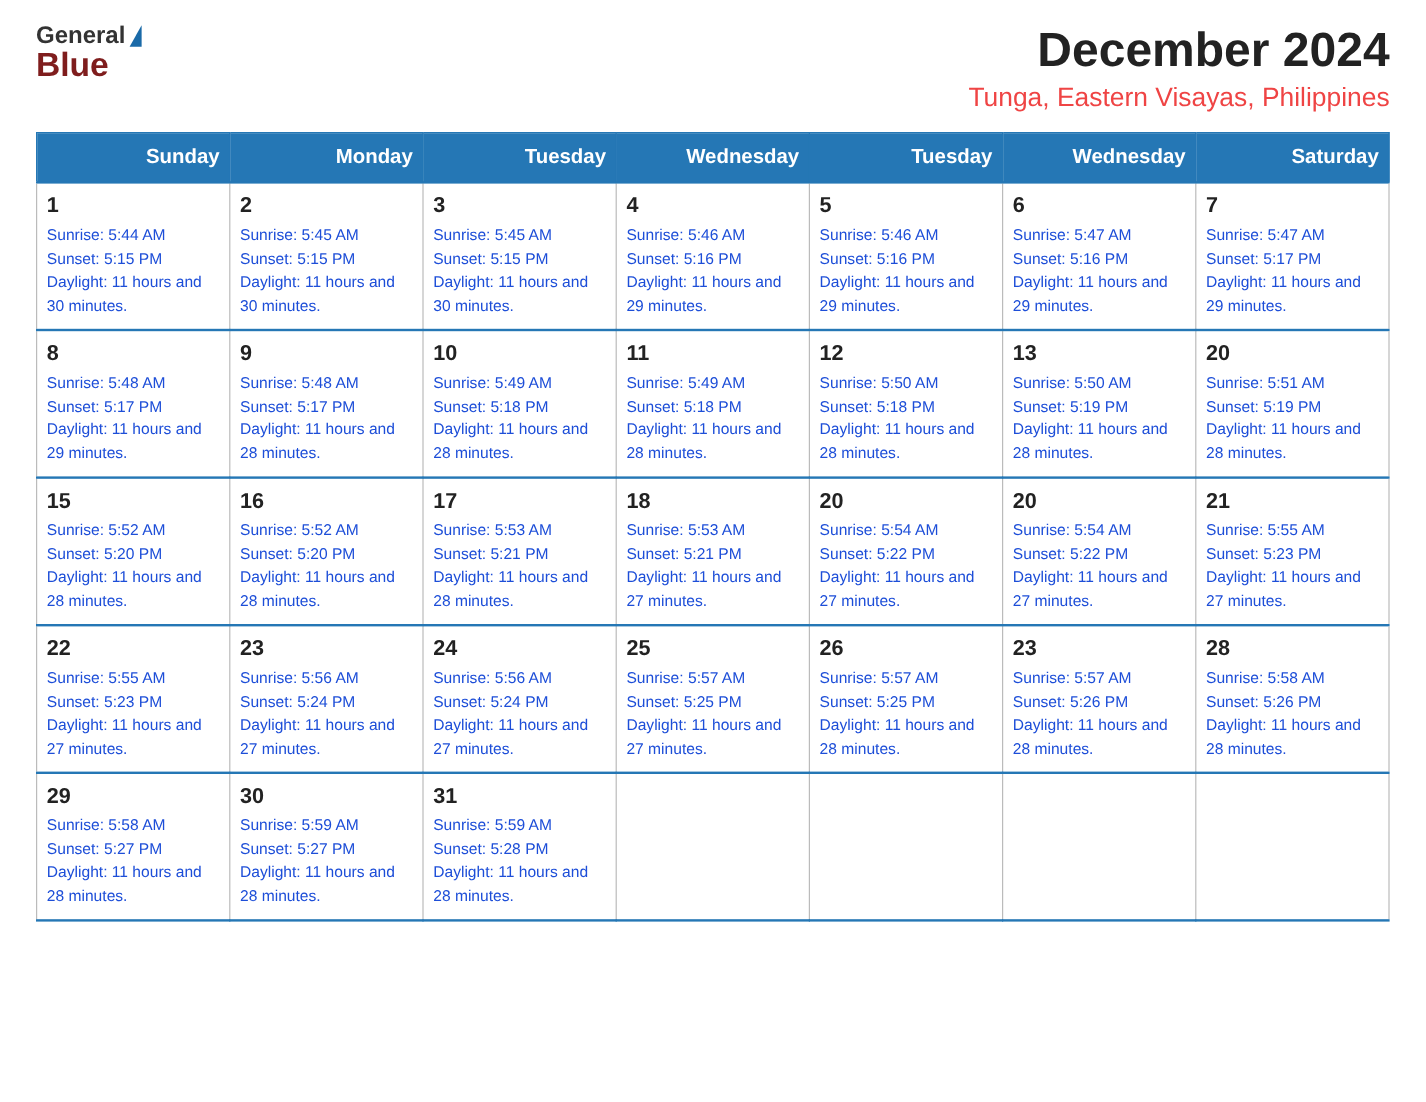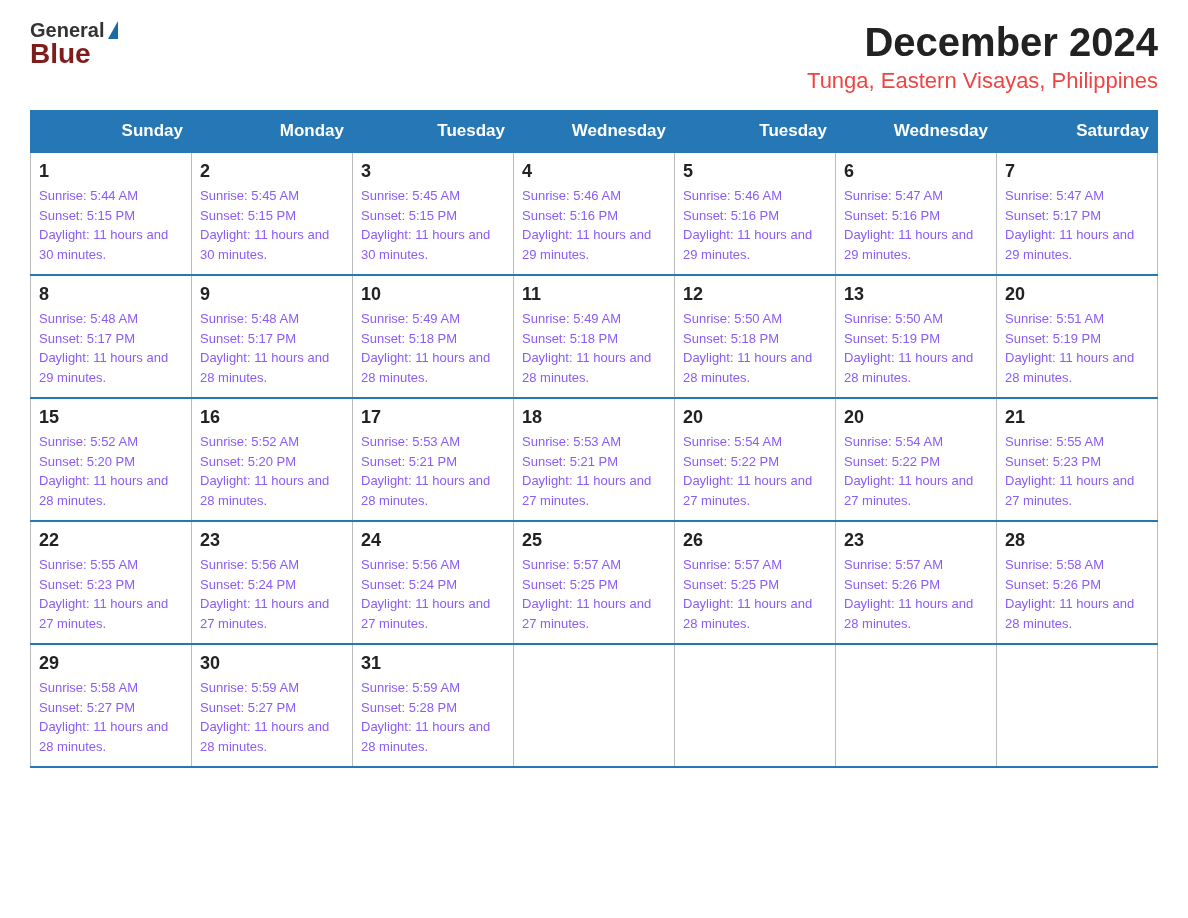--- a/index.html
+++ b/index.html
@@ -88,21 +88,21 @@
     }
     .day-num {
       font-size: 18px;
       font-weight: bold;
       display: block;
       margin-bottom: 4px;
     }
     .day-info {
       font-size: 13px;
       line-height: 1.5;
-      color: #8b5cf6;
+      color: #1d4ed8;
     }
     .empty-cell {
       background: #fff;
     }
   </style>
 </head>
 <body>
 
 <div class="header">
   <div class="logo">

